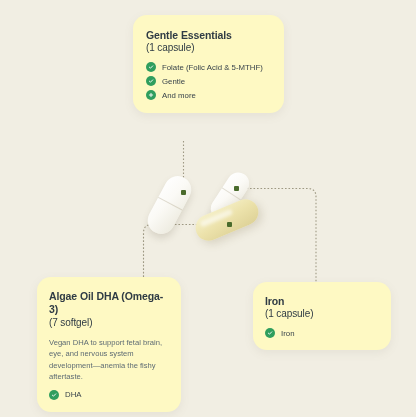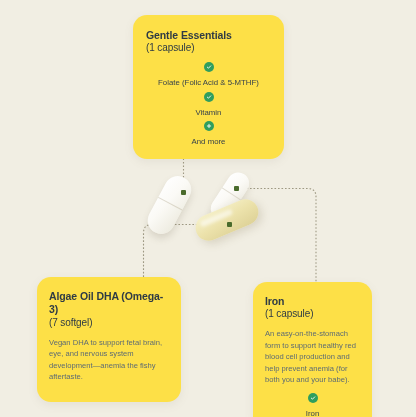--- a/index.html
+++ b/index.html
@@ -93,28 +93,28 @@
     background: #4a6b2c;
     border-radius: 1px;
   }
   .dot-top   { left: 181px; top: 190px; }
   .dot-right { left: 234px; top: 186px; }
   .dot-gold  { left: 227px; top: 222px; }
 
   
   .card {
     position: absolute;
-    background: #fde047;
+    background: #fef9c3;
     border-radius: 14px;
     box-shadow: 0 3px 10px rgba(130,122,98,0.10);
     box-sizing: border-box;
   }
   .card-gentle { left: 133px; top: 15px;  width: 151px; padding: 14px 13px 13px 13px; }
   .card-algae  { left: 37px;  top: 277px; width: 144px; padding: 13px 12px 12px 12px; }
-  .card-iron   { left: 253px; top: 282px; width: 119px; padding: 13px 12px 12px 12px; }
+  .card-iron   { left: 253px; top: 282px; width: 138px; padding: 13px 12px 12px 12px; }
 
   .card-title {
     color: #2f3b44;
     font-size: 10.5px;
     font-weight: bold;
     line-height: 1.28;
     letter-spacing: -0.1px;
     margin: 0;
   }
   .card-sub {
@@ -135,21 +135,20 @@
   .bullets {
     list-style: none;
     margin: 0;
     padding: 0;
   }
   .bullet {
     display: flex;
     align-items: center;
     gap: 6px;
     margin-bottom: 4px;
-    flex-direction: column;
   }
   .bullet:last-child { margin-bottom: 0; }
   .bullet-icon {
     flex: 0 0 auto;
     width: 10px; height: 10px;
     border-radius: 50%;
     background: #2f9e5e;
     display: inline-flex;
     align-items: center;
     justify-content: center;
@@ -192,43 +191,52 @@
             </svg>
         </span>
         <span class="bullet-label">Folate (Folic Acid &amp; 5-MTHF)</span>
       </li>
       <li class="bullet">
         <span class="bullet-icon">
           <svg width="6" height="6" viewBox="0 0 10 10">
               <path d="M2.2 5.2 L4.1 7 L7.9 3.1" stroke="#ffffff" stroke-width="1.5" fill="none" stroke-linecap="round" stroke-linejoin="round"></path>
             </svg>
         </span>
-        <span class="bullet-label">Vitamin</span>
+        <span class="bullet-label">Gentle</span>
       </li>
       <li class="bullet">
         <span class="bullet-icon">
           <svg width="6" height="6" viewBox="0 0 10 10">
               <path d="M5 2.2 L5 7.8 M2.2 5 L7.8 5" stroke="#ffffff" stroke-width="1.5" fill="none" stroke-linecap="round"></path>
             </svg>
         </span>
         <span class="bullet-label">And more</span>
       </li>
     </ul>
   </div>
 
   <div class="card card-algae">
     <div class="card-title">Algae Oil DHA (Omega-3)</div>
     <div class="card-sub">(7 softgel)</div>
     <div class="card-body">Vegan DHA to support fetal brain, eye, and nervous system development—anemia the fishy aftertaste.</div>
+    <ul class="bullets">
+      <li class="bullet">
+        <span class="bullet-icon">
+          <svg width="6" height="6" viewBox="0 0 10 10">
+              <path d="M2.2 5.2 L4.1 7 L7.9 3.1" stroke="#ffffff" stroke-width="1.5" fill="none" stroke-linecap="round" stroke-linejoin="round"></path>
+            </svg>
+        </span>
+        <span class="bullet-label">DHA</span>
+      </li>
+    </ul>
   </div>
 
   <div class="card card-iron">
     <div class="card-title">Iron</div>
     <div class="card-sub">(1 capsule)</div>
-    <div class="card-body">An easy-on-the-stomach form to support healthy red blood cell production and help prevent anemia (for both you and your babe).</div>
     <ul class="bullets">
       <li class="bullet">
         <span class="bullet-icon">
           <svg width="6" height="6" viewBox="0 0 10 10">
               <path d="M2.2 5.2 L4.1 7 L7.9 3.1" stroke="#ffffff" stroke-width="1.5" fill="none" stroke-linecap="round" stroke-linejoin="round"></path>
             </svg>
         </span>
         <span class="bullet-label">Iron</span>
       </li>
     </ul>

